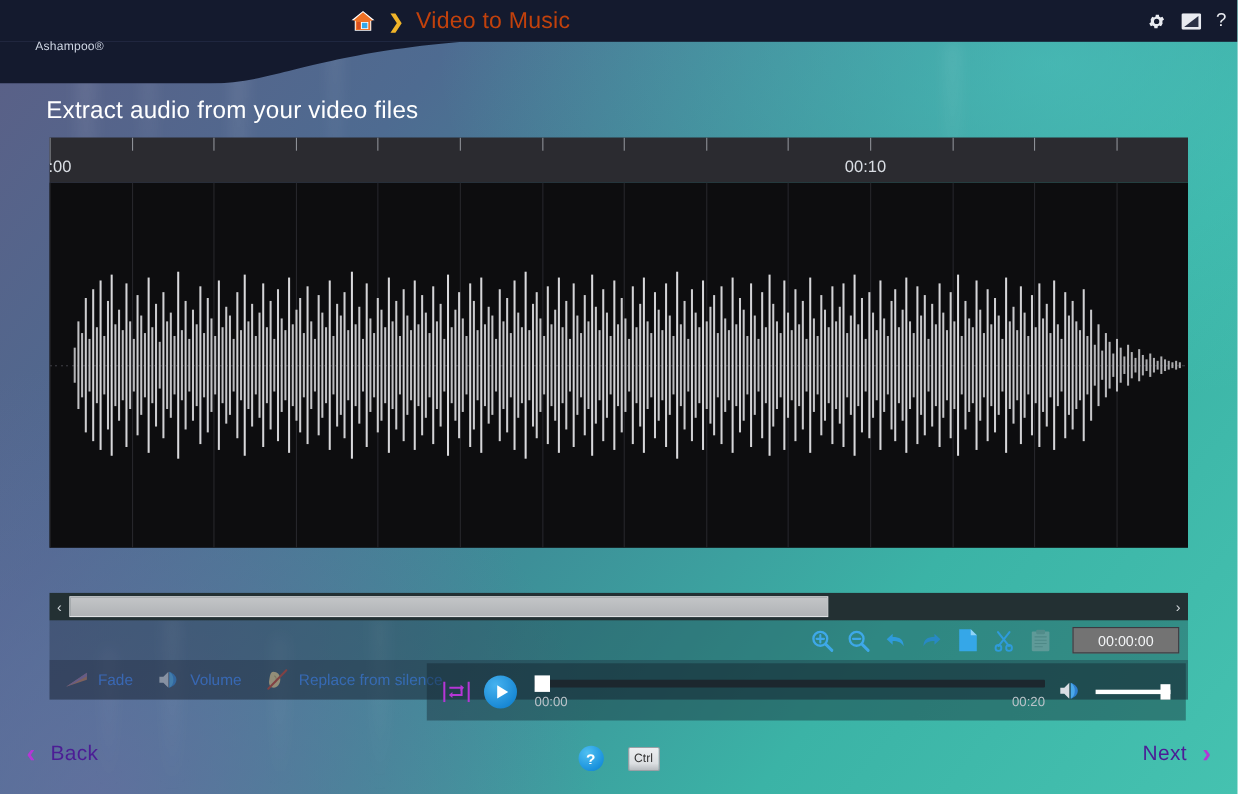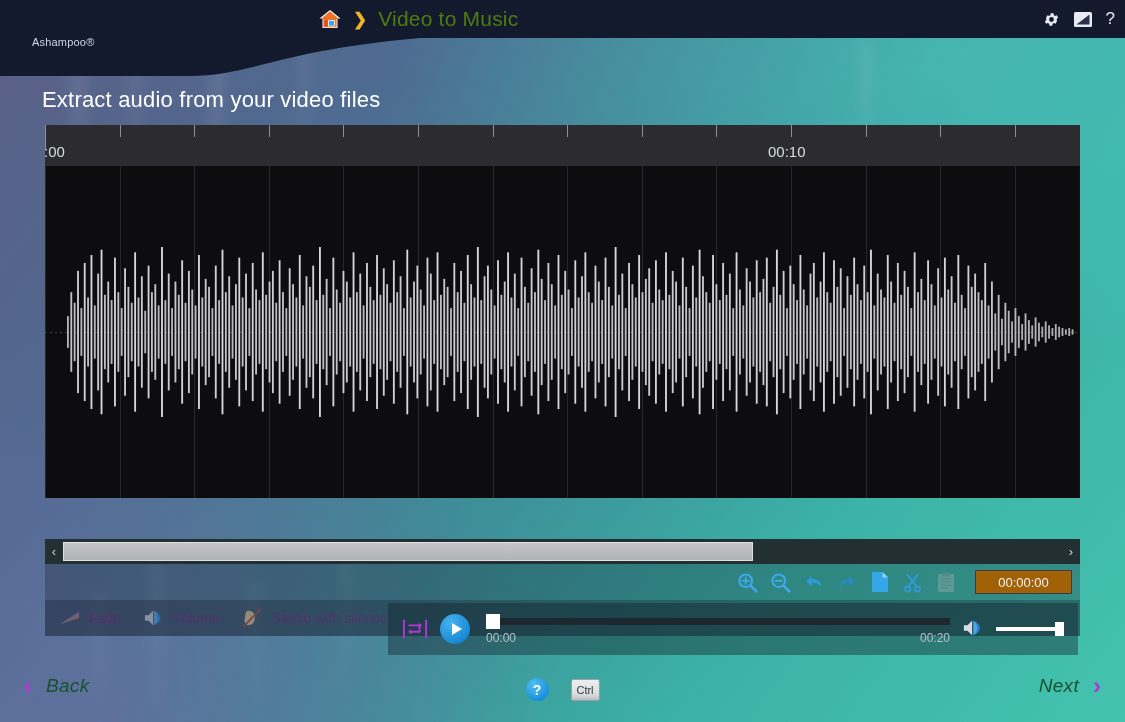--- a/index.html
+++ b/index.html
@@ -33,21 +33,21 @@
   .brand-main {
     font-size: 29px; color: #a9e9e2; font-weight: 300; line-height: 34px;
     letter-spacing: .2px; margin-top: -1px;
   }
   .breadcrumb {
     position: absolute; left: 318px; top: 0; height: 38px;
     display: flex; align-items: center; gap: 11px; z-index: 8;
   }
   .home-icon { width: 24px; height: 22px; position: relative; display:block; }
   .bc-chevron { color: #f0b429; font-size: 17px; font-weight: bold; line-height: 1; }
-  .bc-title { color: #4d7c0f; font-size: 21px; font-weight: 300; letter-spacing: .2px; }
+  .bc-title { color: #c2410c; font-size: 21px; font-weight: 300; letter-spacing: .2px; }
   .header-tools {
     position: absolute; right: 10px; top: 0; height: 38px;
     display: flex; align-items: center; gap: 14px; z-index: 8;
   }
   .htool { color: #e8eaf0; cursor: pointer; display:flex; align-items:center; }
 
   
   .page-heading {
     position: absolute; left: 42px; top: 87px;
     font-size: 22px; font-weight: 300; color: #ffffff; letter-spacing: .2px;
@@ -100,34 +100,34 @@
 
   
   .edit-toolbar {
     position: absolute; left: 0; top: 398px; width: 1035px; height: 36px;
     background: rgba(20,32,48,0.30);
     display: flex; align-items: center; justify-content: flex-end; padding-right: 8px; gap: 10px;
   }
   .tbtn { width: 23px; height: 23px; cursor: pointer; display:flex; align-items:center; justify-content:center; }
   .tbtn.disabled { opacity: .42; cursor: default; }
   .time-display {
-    margin-left: 8px; width: 97px; height: 24px; background: #a16207;
+    margin-left: 8px; width: 97px; height: 24px; background: #737373;
     color: #f2f4f6; font-size: 13px; display: flex; align-items: center;
     justify-content: center; border: 1px solid #3b3b42;
     font-family: "Liberation Sans", sans-serif;
   }
 
   
   .fx-row {
     position: absolute; left: 0; top: 434px; width: 1035px; height: 36px;
     background: rgba(22,30,46,0.52);
     display: flex; align-items: center; gap: 22px; padding-left: 14px;
   }
   .fx-item { display: flex; align-items: center; gap: 8px; opacity: .55; cursor: default; }
-  .fx-label { color: #701a75; font-size: 14px; font-weight: 300; }
+  .fx-label { color: #3b82f6; font-size: 14px; font-weight: 300; }
 
   
   .player {
     position: absolute; left: 388px; top: 603px; width: 690px; height: 52px;
     background: rgba(18,36,46,0.42);
     display: flex; align-items: center; padding: 0 14px; gap: 12px; z-index: 4;
   }
   .loop-btn { width: 26px; height: 24px; cursor: pointer; flex:0 0 auto;}
   .play-btn {
     width: 30px; height: 30px; border-radius: 50%; flex:0 0 auto;
@@ -159,21 +159,21 @@
   
   .footer { position: absolute; left: 0; bottom: 0; width: 1125px; height: 62px; z-index: 4; }
   .nav-back {
     position: absolute; left: 24px; top: 14px;
     display: flex; align-items: center; gap: 14px; cursor: pointer;
   }
   .nav-next {
     position: absolute; right: 24px; top: 14px;
     display: flex; align-items: center; gap: 14px; cursor: pointer;
   }
-  .nav-label { color: #14532d; font-size: 19px; font-weight: 400; letter-spacing: .3px; font-style: italic; }
+  .nav-label { color: #4c1d95; font-size: 19px; font-weight: 400; letter-spacing: .3px; }
   .nav-chev { color: #b536d6; font-size: 24px; font-weight: bold; line-height: 1; }
   .footer-center {
     position: absolute; left: 50%; top: 18px; transform: translateX(-50%);
     display: flex; align-items: center; gap: 22px;
   }
   .help-circle {
     width: 23px; height: 23px; border-radius: 50%;
     background: radial-gradient(circle at 35% 28%, #4fc0f2 0%, #1b92dd 70%, #0f79c4 100%);
     color: #fff; font-size: 14px; font-weight: bold;
     display: flex; align-items: center; justify-content: center; cursor: pointer;
@@ -659,21 +659,21 @@
           <path d="M12 3 C15 5 16 8 16 11 C16 14 15 17 12 19 Z" fill="#4aa8e8"></path>
         </svg>
         <span class="fx-label">Volume</span>
       </div>
       <div class="fx-item">
         <svg width="22" height="20" viewBox="0 0 24 22">
           <path d="M7 3 C11 3 14 6 14 10.5 C14 15 11 19 7.5 19 C4 19 2 15.5 3 11 C3.8 7 4 3 7 3 Z" fill="#e0c48a"></path>
           <path d="M8 7 C10 8 10.5 11 9 14" stroke="#b59a5e" stroke-width="1.2" fill="none"></path>
           <path d="M2 20 L20 1.5" stroke="#c0392b" stroke-width="2" stroke-linecap="round"></path>
         </svg>
-        <span class="fx-label">Studio with silence</span>
+        <span class="fx-label">Replace from silence</span>
       </div>
     </div>
   </div>
 </div>
 
 <div class="player">
   <span class="loop-btn">
     <svg width="26" height="24" viewBox="0 0 28 26">
       <rect x="1" y="3" width="2" height="20" fill="#b536d6"></rect>
       <rect x="25" y="3" width="2" height="20" fill="#b536d6"></rect>

